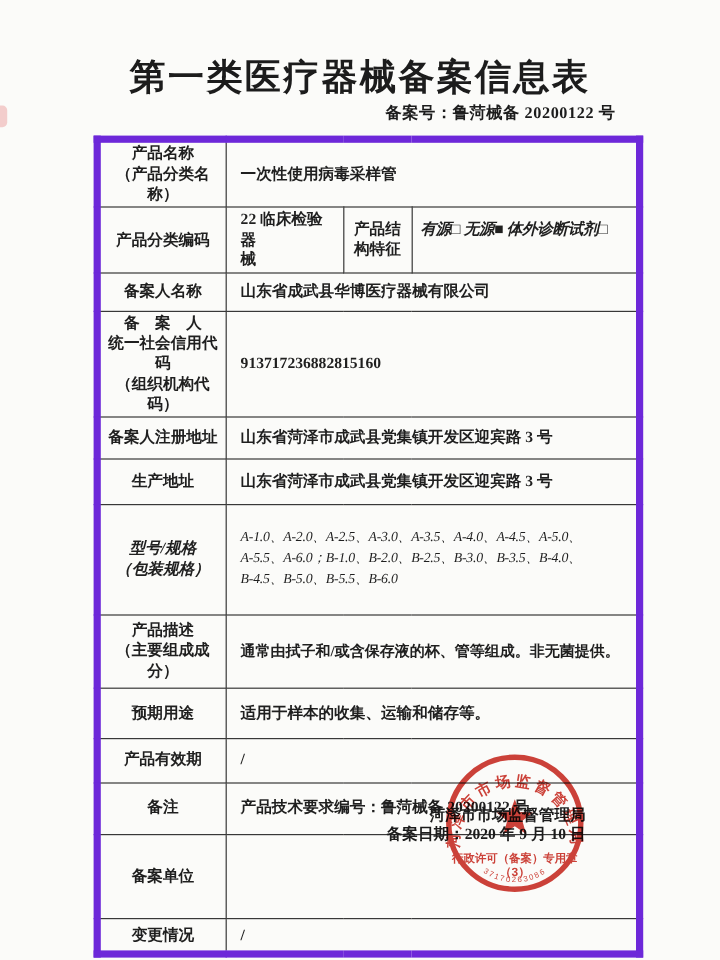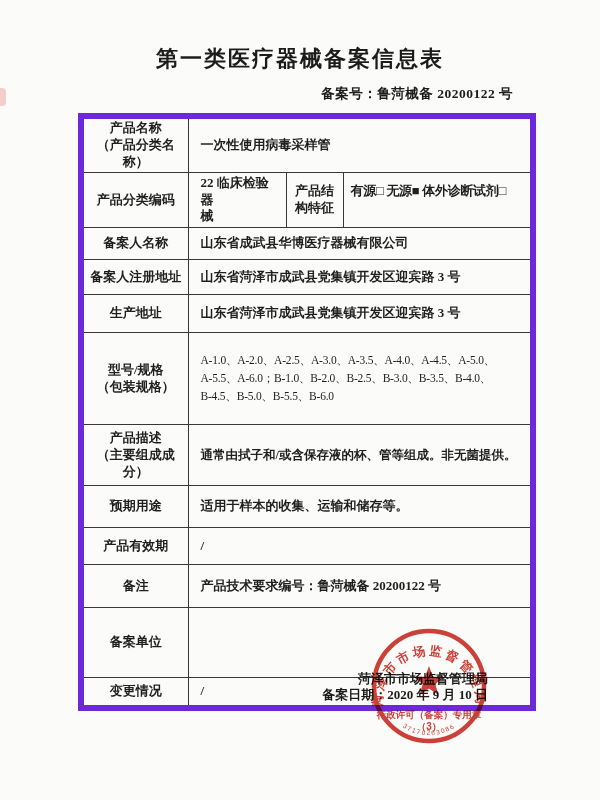--- a/index.html
+++ b/index.html
@@ -4,44 +4,44 @@
 <style>
   html,body{margin:0;padding:0;}
   body{
     width:600px;height:800px;position:relative;overflow:hidden;
     background:#fbfbf9;color:#222;
     font-family:"Liberation Serif","DejaVu Serif",serif;
   }
   .page-title{
     position:absolute;top:44px;left:0;width:600px;text-align:center;
     font-family:"Liberation Sans","DejaVu Sans",sans-serif;
-    font-size:22px;font-weight:bold;letter-spacing:2px;color:#1c1c1c;
+    font-size:30px;font-weight:bold;letter-spacing:2px;color:#1c1c1c;
   }
   .record-no{
     position:absolute;top:85px;right:87px;
     font-size:13.5px;font-weight:bold;color:#1c1c1c;letter-spacing:0.5px;
   }
   table.filing{
     position:absolute;left:78px;top:113px;width:452px;
     border-collapse:collapse;table-layout:fixed;
     border:6px solid #6d28d9;
   }
   table.filing td{
     border:1.5px solid #383838;vertical-align:middle;
     font-size:13px;font-weight:bold;color:#1f1f1f;
     white-space:pre-line;line-height:1.3;
     overflow:hidden;
   }
   td.lbl{text-align:center;padding:1px;}
   td.val{text-align:left;padding:2px 4px 2px 12px;}
   td.feat-lbl{text-align:center;padding:2px;}
-  td.feat-val{padding:2px 2px 19px 7px;font-size:12px;letter-spacing:-0.3px;}
+  td.feat-val{padding:2px 2px 19px 7px;font-size:12px;letter-spacing:-0.3px;font-style:italic;}
   tr.r1{height:39px;} tr.r2{height:44px;} tr.r3{height:32px;}
   tr.r4{height:62px;} tr.r5{height:35px;} tr.r6{height:38px;}
-  tr.r7{height:92px;} tr.r8{height:61px;} tr.r9{height:42px;}
+  tr.r7{height:92px;font-style:italic;} tr.r8{height:61px;} tr.r9{height:42px;}
   tr.r10{height:37px;} tr.r11{height:43px;} tr.r12{height:70px;padding-left:12px;}
   tr.r13{height:30px;padding-left:40px;}
   tr.r7 td.val{font-size:11.5px;font-weight:normal;letter-spacing:-0.2px;line-height:1.55;padding-left:12px;}
   tr.r8 td.val{font-size:12.5px;}
   .filing-office{
     position:absolute;top:671px;right:112px;text-align:right;
     font-size:13px;font-weight:bold;color:#1c1c1c;line-height:16px;
     z-index:2;
   }
   .stamp{
@@ -77,20 +77,26 @@
     <td class="lbl">产品分类编码</td>
     <td class="val">22 临床检验器
 械</td>
     <td class="feat-lbl">产品结
 构特征</td>
     <td class="feat-val">有源□ 无源■ 体外诊断试剂□</td>
   </tr>
   <tr class="r3">
     <td class="lbl">备案人名称</td>
     <td class="val" colspan="3">山东省成武县华博医疗器械有限公司</td>
+  </tr>
+  <tr class="r4">
+    <td class="lbl">备　案　人
+统一社会信用代码
+（组织机构代码）</td>
+    <td class="val" colspan="3">913717236882815160</td>
   </tr>
   <tr class="r5">
     <td class="lbl">备案人注册地址</td>
     <td class="val" colspan="3">山东省菏泽市成武县党集镇开发区迎宾路 3 号</td>
   </tr>
   <tr class="r6">
     <td class="lbl">生产地址</td>
     <td class="val" colspan="3">山东省菏泽市成武县党集镇开发区迎宾路 3 号</td>
   </tr>
   <tr class="r7">

